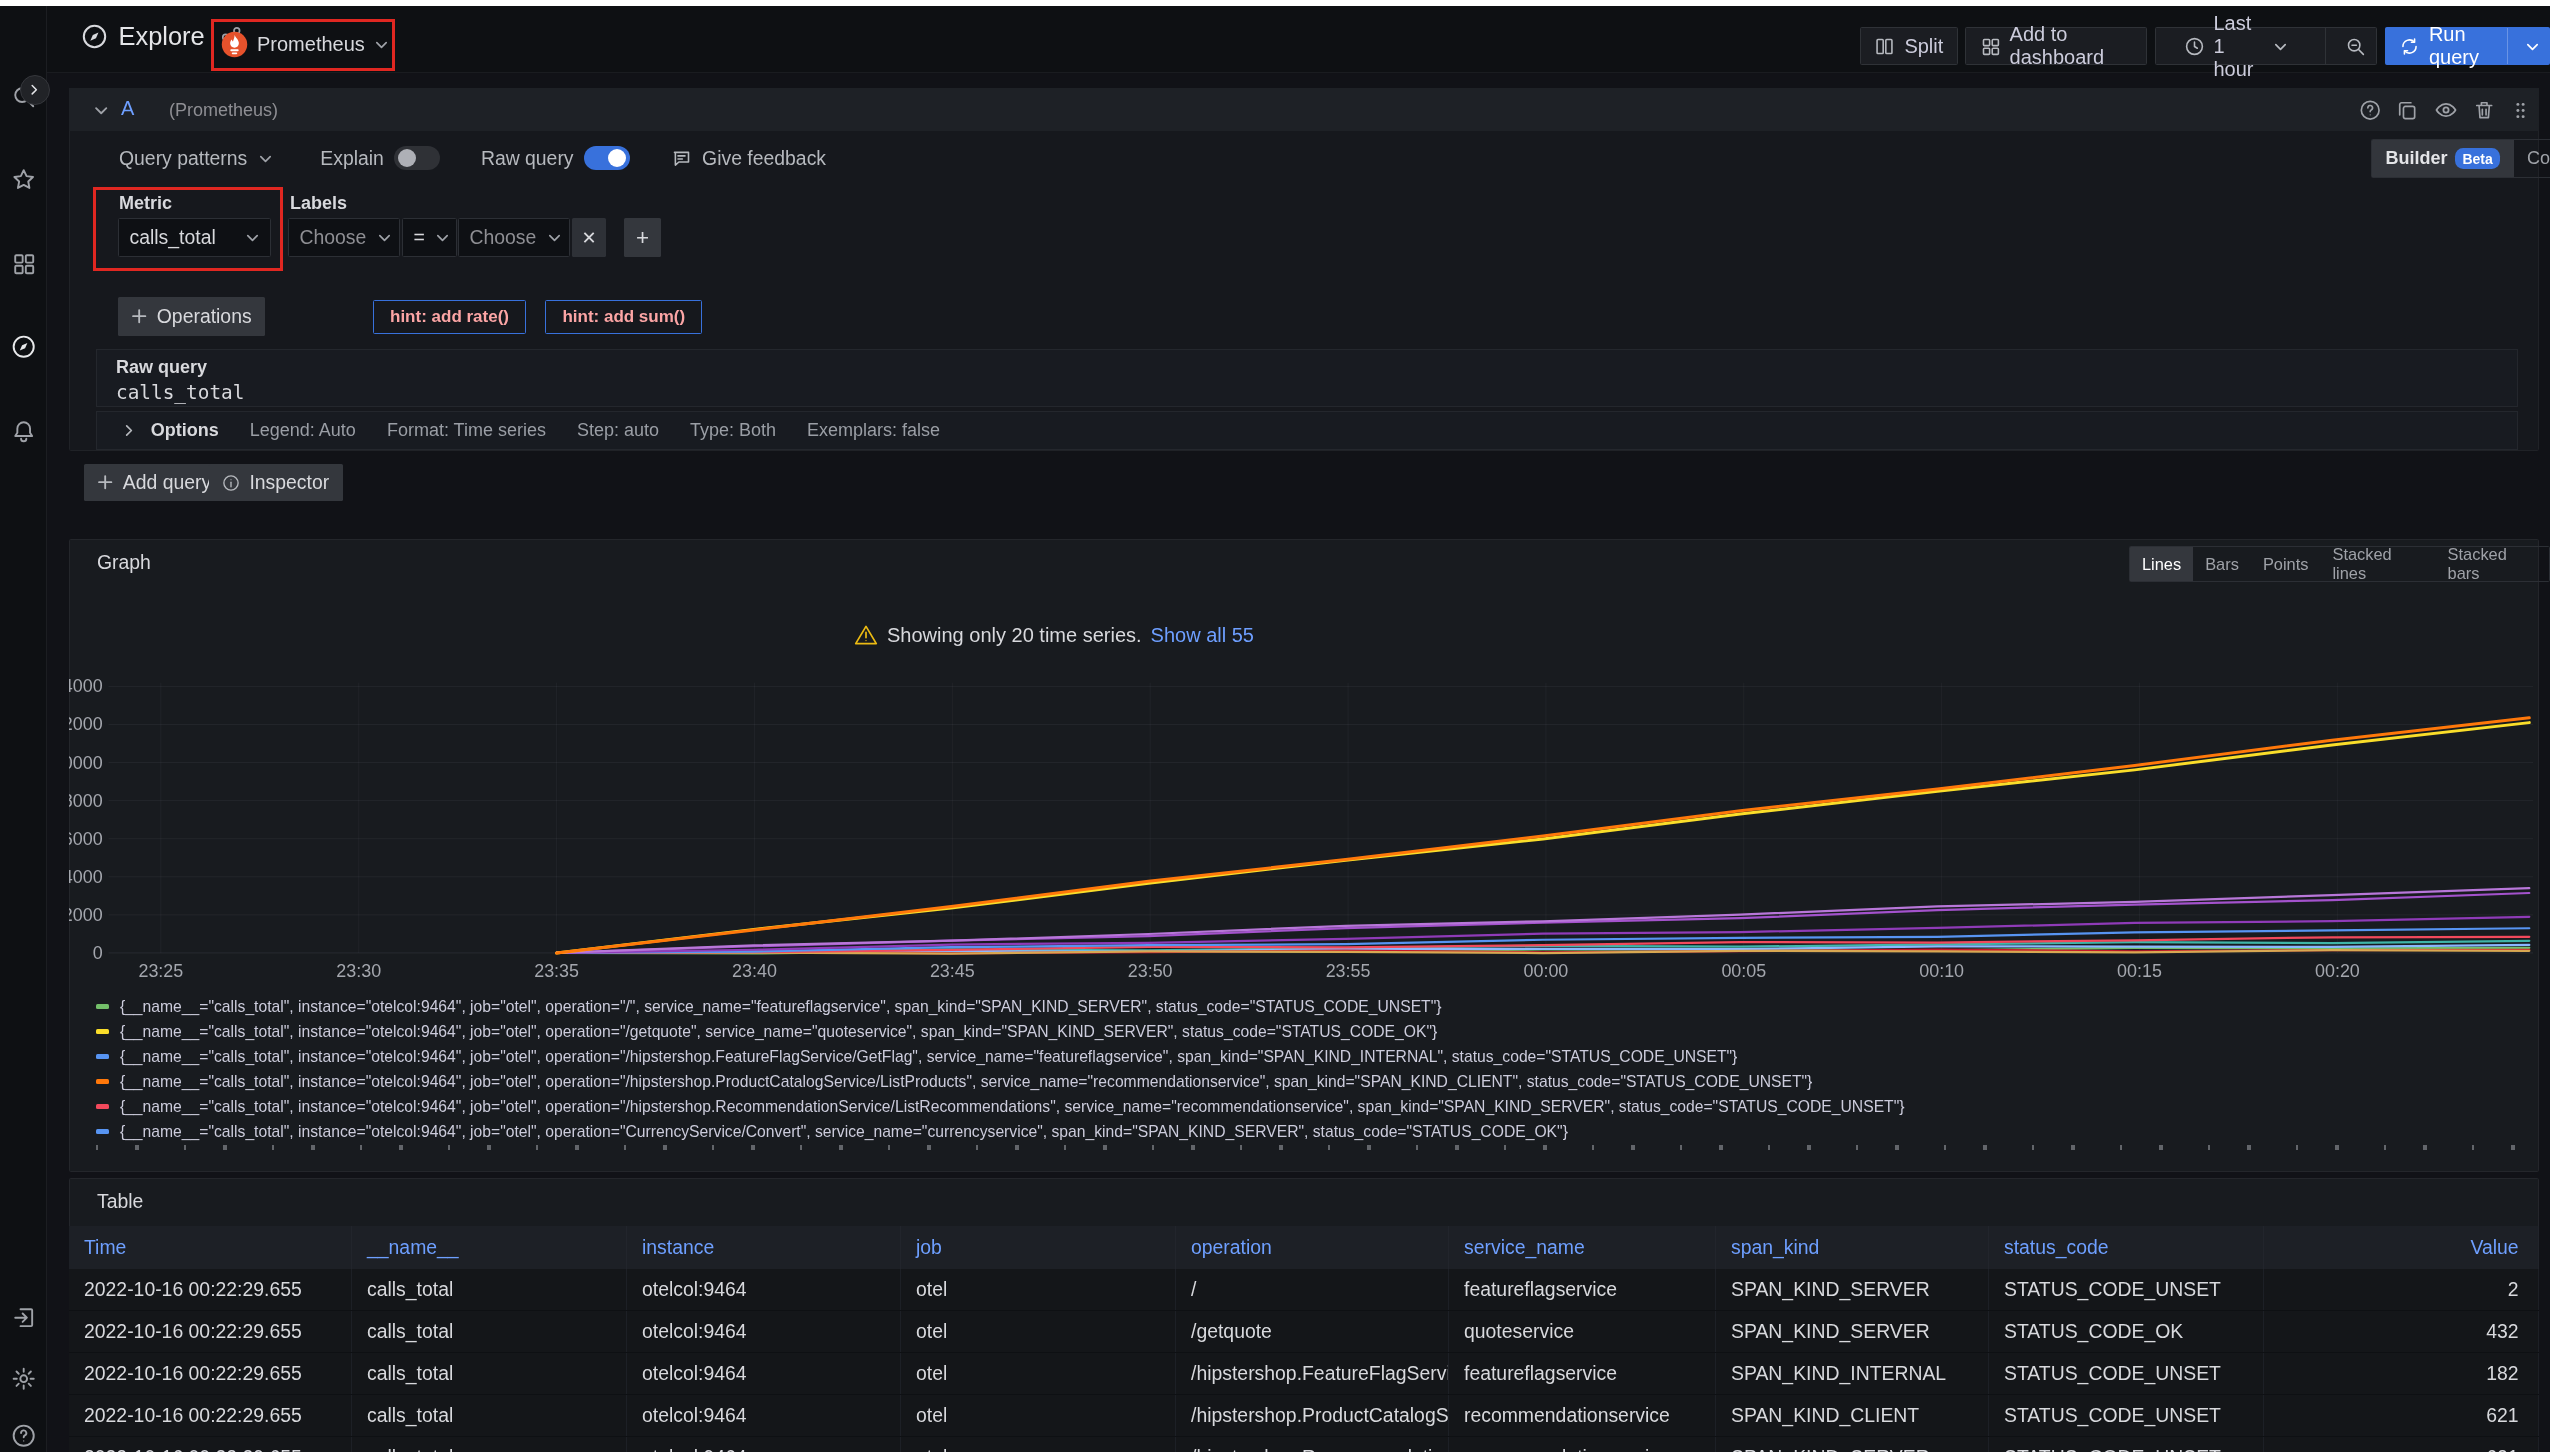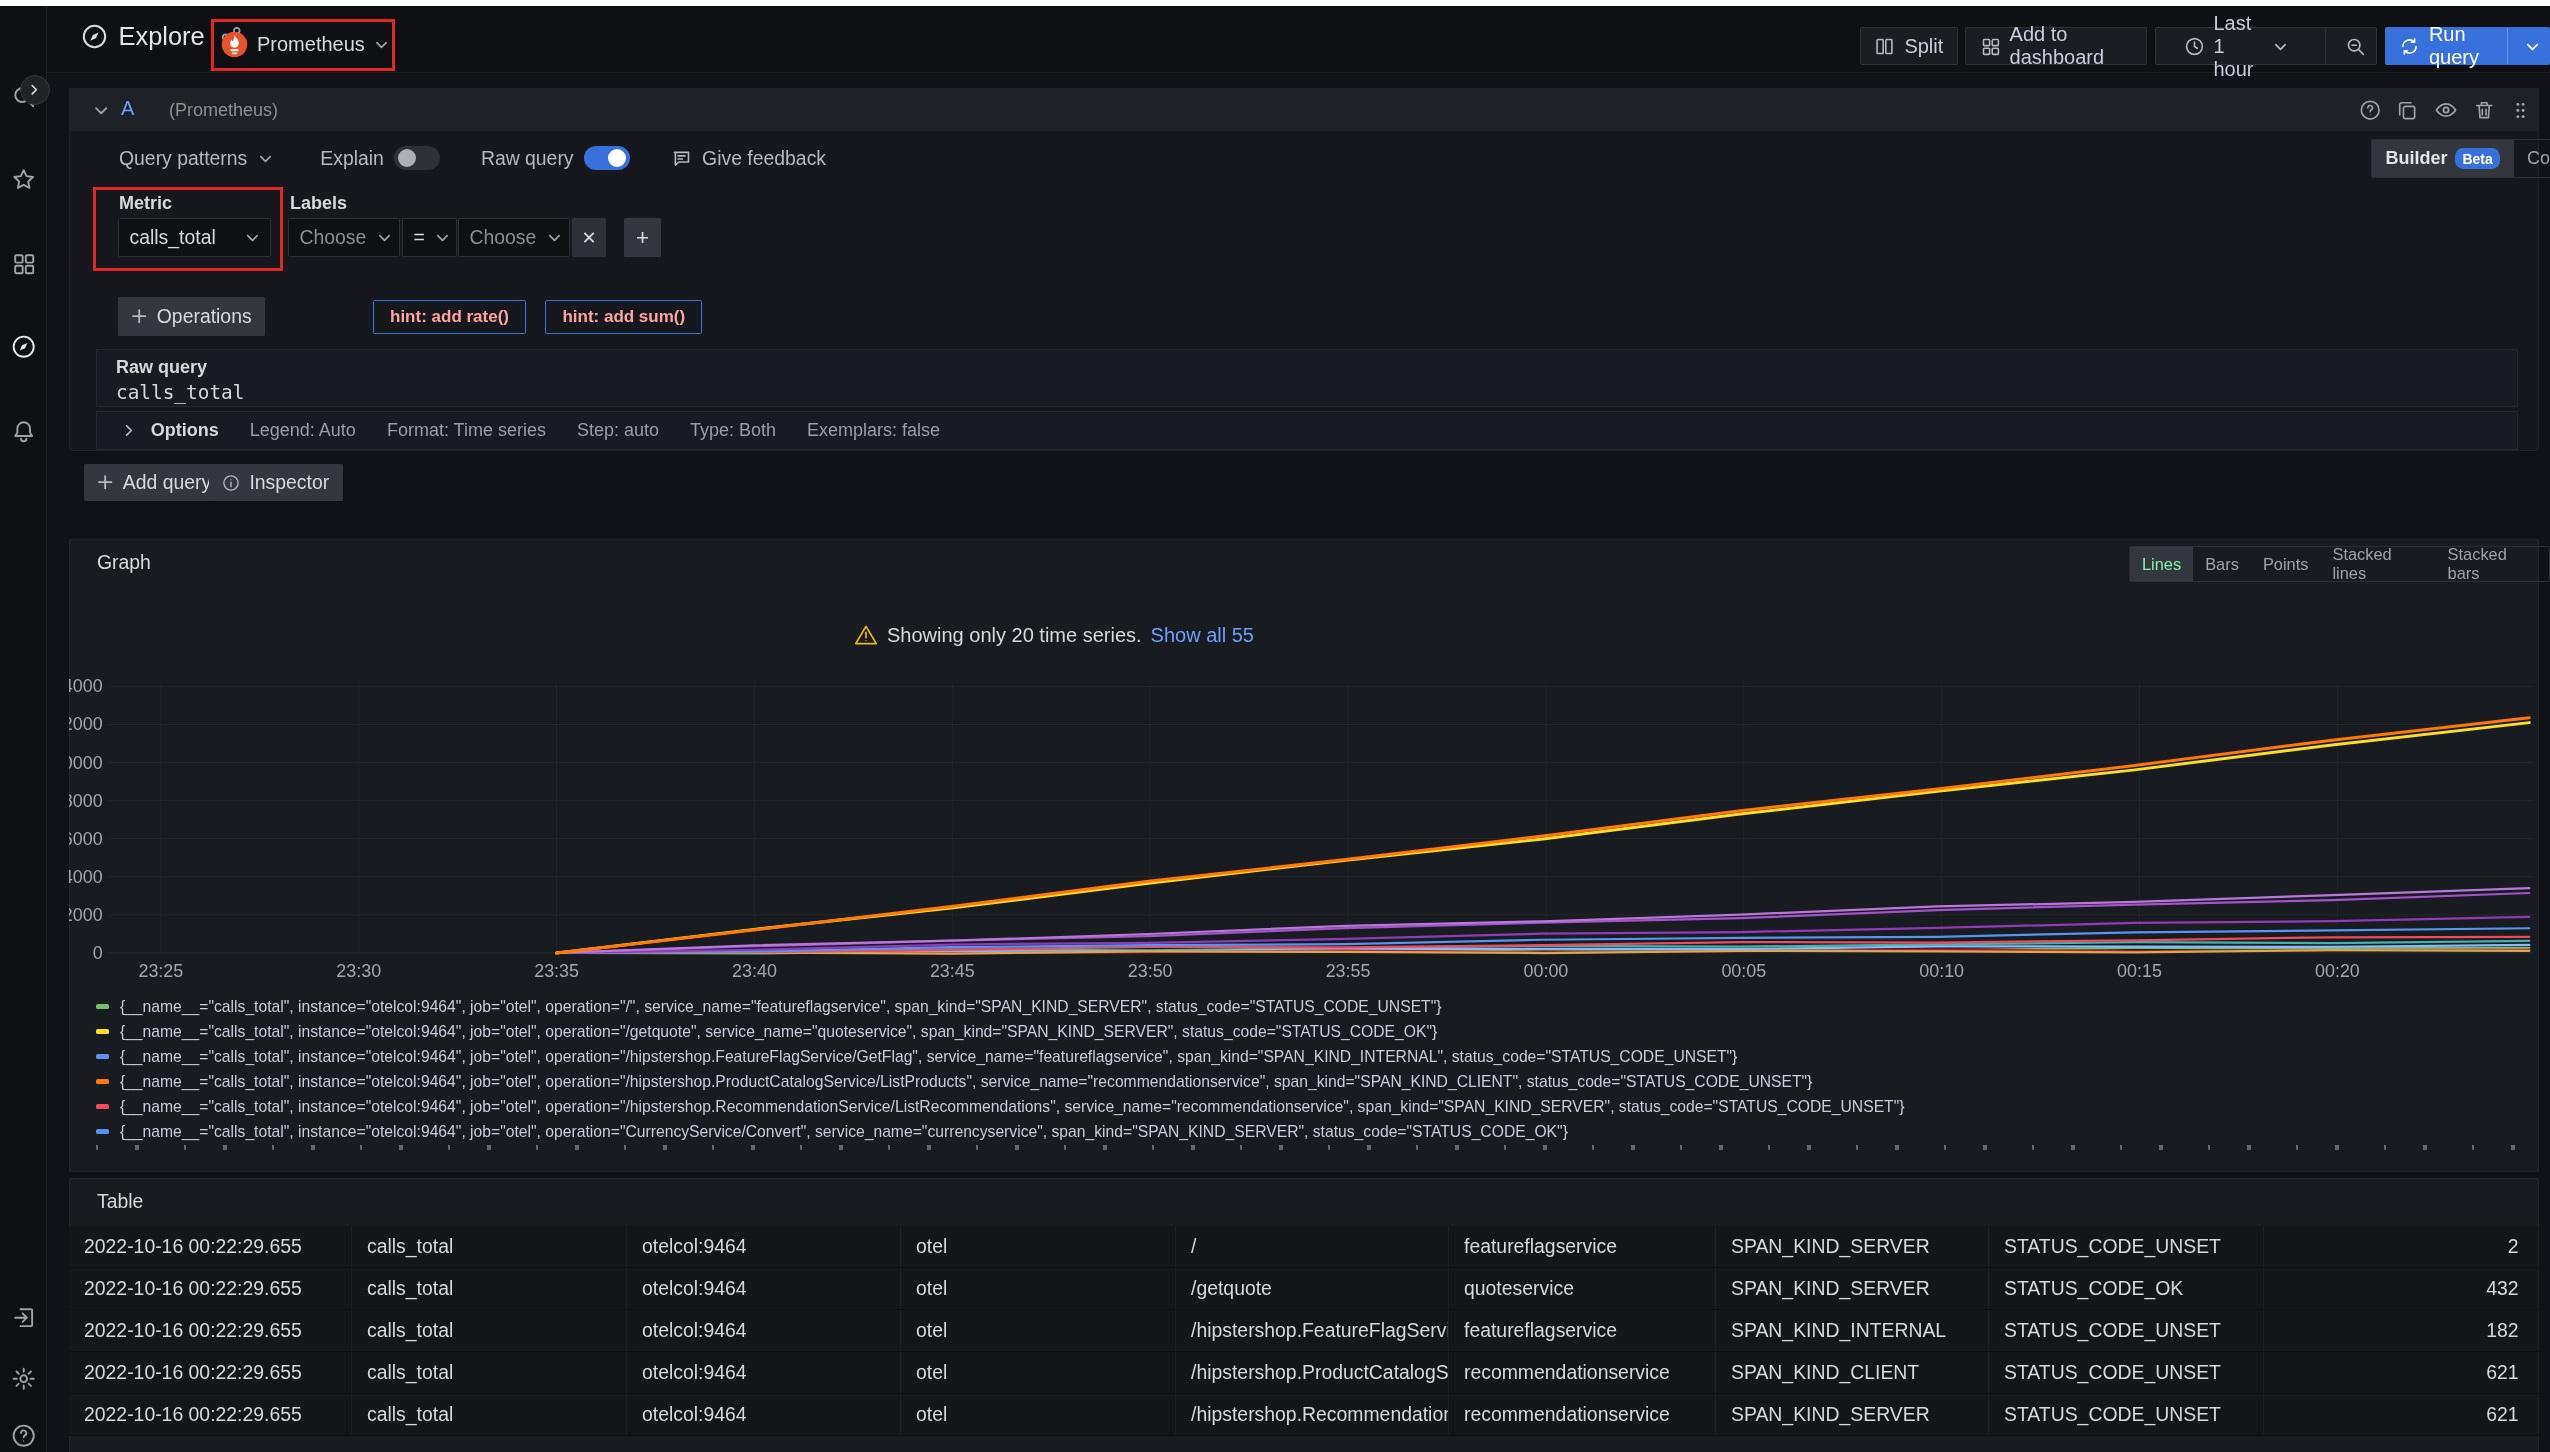--- a/index.html
+++ b/index.html
@@ -40,21 +40,21 @@
   #segmented .seg{height:100%;padding:0 13.4px;display:flex;align-items:center;gap:7.5px;font-size:18px;color:#9fa2a8;cursor:pointer;}
   #segmented .seg.active{background:#33363c;color:#e4e5e8;font-weight:700;}
   .beta{background:#3871dc;color:#fff;font-size:14px;font-weight:700;padding:2.2px 7.5px;border-radius:8.2px;}
   .subpanel{background:#181b21;border:0.7px solid #24272d;box-sizing:border-box;text-align:center;}
   .mono{font-family:"DejaVu Sans Mono",monospace;}
   
   #graphpanel{left:69px;top:539px;width:2470px;height:633px;background:#181b1f;border:0.7px solid #24262b;border-radius:1.5px;box-sizing:border-box;}
   .panel-title{font-size:19.4px;font-weight:500;color:#d8d9dd;}
   #gtabs{border:0.7px solid #2c2f35;border-radius:1.5px;height:34px;overflow:hidden;}
   #gtabs .tab{height:100%;padding:0 12px;display:flex;align-items:center;font-size:16.4px;font-weight:500;color:#9fa2a8;cursor:pointer;}
-  #gtabs .tab.active{background:#34373d;color:#86efac;}
+  #gtabs .tab.active{background:#34373d;color:#ffffff;}
   #warning{font-size:20px;color:#d8d9dd;gap:9px;justify-content:center;width:1970px;}
   #warning a{color:#6e9fff;text-decoration:none;cursor:pointer;}
   #legend{left:96px;top:994px;width:2426px;height:154px;overflow:hidden;}
   .leg-row{display:flex;align-items:center;height:25px;gap:10.5px;cursor:pointer;}
   .leg-swatch{width:13.4px;height:4.5px;border-radius:1.5px;flex:none;}
   .leg-label{font-size:15.7px;color:#ccccdc;white-space:nowrap;}
   #legend-partial{left:96px;top:1145px;width:2426px;height:5.2px;overflow:hidden;opacity:.55;
     background:repeating-linear-gradient(90deg,#9fa2a8 0 2.2px,transparent 2.2px 39px,#9fa2a8 39px 43px,transparent 43px 88px);}
   
   #tablepanel{left:69px;top:1178px;width:2470px;height:278px;background:#181b1f;border:0.7px solid #24262b;border-radius:1.5px;box-sizing:border-box;}
@@ -529,20 +529,31 @@
       <div class="leg-row">
         <span class="leg-swatch" style="background: rgb(87, 148, 242);"></span>
         <span class="leg-label">{__name__="calls_total", instance="otelcol:9464", job="otel", operation="CurrencyService/Convert", service_name="currencyservice", span_kind="SPAN_KIND_SERVER", status_code="STATUS_CODE_OK"}</span>
       </div>
     </div>
   <div id="legend-partial" class="abs"></div>
 
   <div id="tablepanel" class="abs"></div>
   <span class="abs panel-title" style="left:97px;top:1190px;z-index:2;">Table</span>
   <div id="dtable" class="abs" style="z-index:2;">
+      <div class="thead">
+        <div class="th" style="width: 283px;">Time</div>
+        <div class="th" style="width: 275px;">__name__</div>
+        <div class="th" style="width: 274px;">instance</div>
+        <div class="th" style="width: 275px;">job</div>
+        <div class="th" style="width: 273px;">operation</div>
+        <div class="th" style="width: 267px;">service_name</div>
+        <div class="th" style="width: 273px;">span_kind</div>
+        <div class="th" style="width: 275px;">status_code</div>
+        <div class="th right" style="width: 275px;">Value</div>
+      </div>
       <div class="trow">
         <div class="td" style="width: 283px;">2022-10-16 00:22:29.655</div>
         <div class="td" style="width: 275px;">calls_total</div>
         <div class="td" style="width: 274px;">otelcol:9464</div>
         <div class="td" style="width: 275px;">otel</div>
         <div class="td" style="width: 273px;">/</div>
         <div class="td" style="width: 267px;">featureflagservice</div>
         <div class="td" style="width: 273px;">SPAN_KIND_SERVER</div>
         <div class="td" style="width: 275px;">STATUS_CODE_UNSET</div>
         <div class="td right" style="width: 275px;">2</div>

